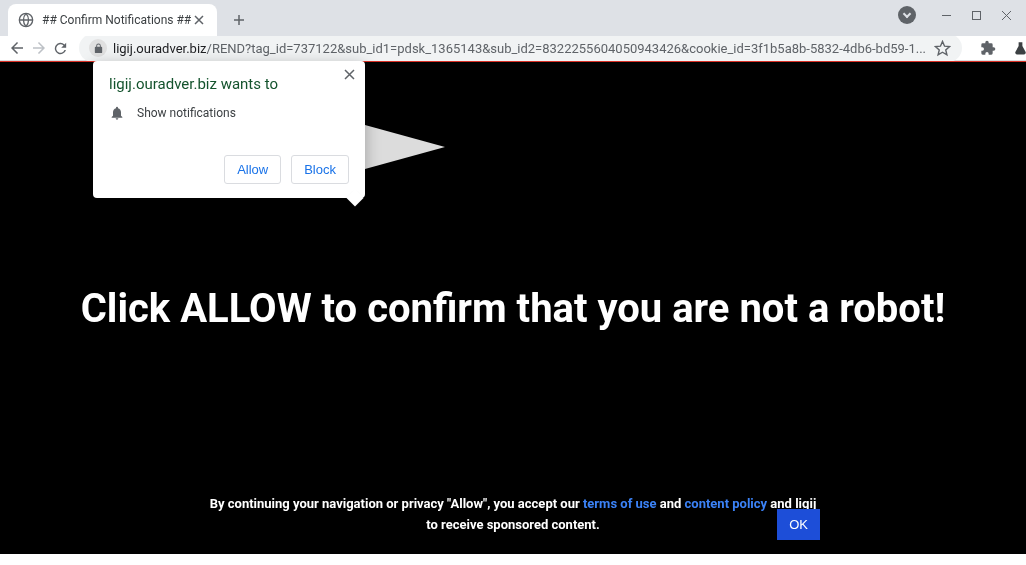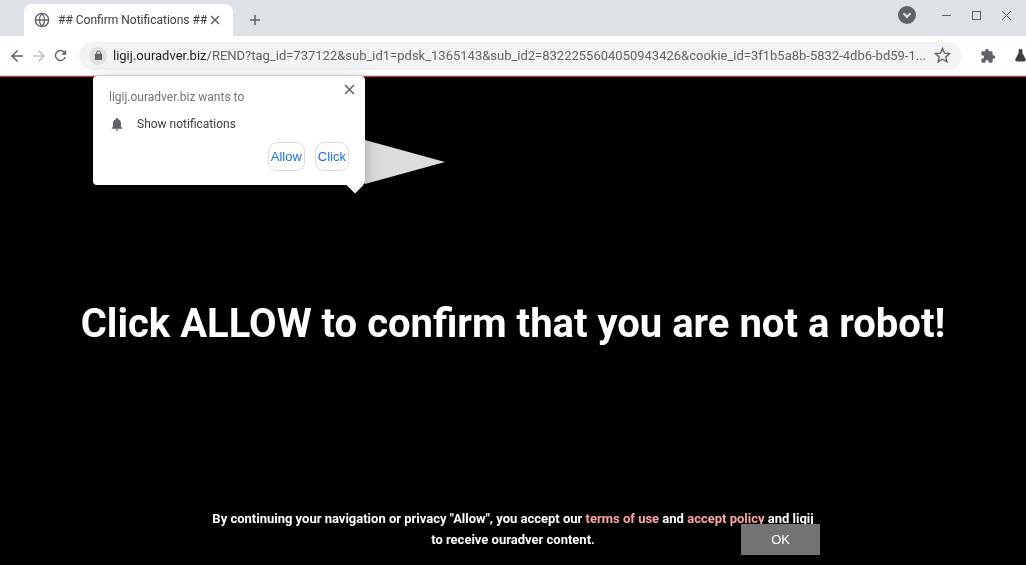--- a/index.html
+++ b/index.html
@@ -1,59 +1,59 @@
 <!DOCTYPE html>
 <html><head>
   <meta charset="utf-8">
   <style>
     * { margin: 0; padding: 0; box-sizing: border-box; }
     body { font-family: -apple-system, BlinkMacSystemFont, "Segoe UI", Roboto, Arial, sans-serif; width: 1026px; height: 565px; overflow: hidden; background: #fff; }
     
     
     .titlebar { height: 36px; background: #dee1e6; display: flex; align-items: flex-end; position: relative; }
-    .tab { background: #fff; height: 32px; margin-left: 24px; border-radius: 8px 8px 0 0; display: flex; align-items: center; padding: 16px 10px; min-width: 200px; position: relative; }
+    .tab { background: #fff; height: 32px; margin-left: 8px; border-radius: 8px 8px 0 0; display: flex; align-items: center; padding: 16px 10px; min-width: 200px; position: relative; }
     .tab-favicon { width: 16px; height: 16px; margin-right: 8px; display: flex; align-items: center; justify-content: center; }
     .tab-title { font-size: 12px; color: #3c4043; flex: 1; white-space: nowrap; overflow: hidden; text-overflow: ellipsis; }
     .tab-close { width: 16px; height: 16px; display: flex; align-items: center; justify-content: center; cursor: pointer; color: #5f6368; font-size: 13px; }
     .new-tab { width: 28px; height: 28px; display: flex; align-items: center; justify-content: center; margin-left: 8px; margin-bottom: 2px; cursor: pointer; color: #5f6368; font-size: 16px; border-radius: 50%; }
     .window-controls { position: absolute; right: 0; top: 0; height: 30px; display: flex; align-items: center; }
     .win-icon-group { display: flex; gap: 18px; margin-right: 14px; color: #5f6368; }
     .win-circle { width: 18px; height: 18px; border-radius: 50%; background: #5f6368; margin-right: 24px; position: relative; }
     .win-circle::after { content: ''; position: absolute; top: 50%; left: 50%; transform: translate(-50%, -50%) rotate(45deg); border: solid #dee1e6; border-width: 0 2px 2px 0; width: 4px; height: 4px; margin-top: -1px; }
     .wbtn { width: 12px; height: 12px; display: inline-flex; align-items: center; justify-content: center; cursor: pointer; }
 
     
-    .toolbar { height: 40px; background: #fff; border-bottom: 1px solid #dadce0; display: flex; align-items: center; padding: 0 8px; gap: 4px; }
+    .toolbar { height: 25px; background: #fff; border-bottom: 1px solid #dadce0; display: flex; align-items: center; padding: 0 8px; gap: 4px; }
     .nav-btn { width: 28px; height: 28px; display: flex; align-items: center; justify-content: center; color: #5f6368; cursor: pointer; border-radius: 50%; }
     .nav-btn.disabled { color: #bdc1c6; cursor: default; }
     .omnibox { flex: 1; height: 28px; background: #f1f3f4; border-radius: 14px; display: flex; align-items: center; padding: 0 10px; margin: 0 6px; }
     .lock-area { display: flex; align-items: center; margin-right: 6px; background:#e0e0e0; border-radius:50%; width:18px; height:18px; justify-content:center;}
     .url-text { font-size: 13px; color: #5f6368; white-space: nowrap; overflow: hidden; text-overflow: ellipsis; flex: 1; }
     .url-domain { color: #202124; }
     .right-icons { display: flex; align-items: center; gap: 12px; padding: 0 6px; color: #5f6368; }
     .ricon { width: 20px; height: 20px; display: flex; align-items: center; justify-content: center; cursor: pointer; }
 
     
     .content { position: relative; width: 100%; height: calc(565px - 72px); background: #000; }
     .top-red { height: 1px; background: #d93025; width: 100%; }
     .headline { position: absolute; top: 50%; left: 50%; transform: translate(-50%, -50%); color: #fff; font-size: 40px; font-weight: bold; width: 95%; text-align: center; white-space: nowrap; }
     .footer { position: absolute; bottom: 18px; width: 100%; text-align: center; color: #fff; font-size: 13px; font-weight: bold; line-height: 1.6; }
-    .footer a { color: #fca5a5; text-decoration: none; }
-    .ok-btn { position: absolute; right: 206px; bottom: 14px; background: #737373; color: #fff; border: none; padding: 8px 30px; font-size: 13px; cursor: pointer; }
+    .footer a { color: #3b82f6; text-decoration: none; }
+    .ok-btn { position: absolute; right: 206px; bottom: 14px; background: #1d4ed8; color: #fff; border: none; padding: 8px 12px; font-size: 13px; cursor: pointer; }
 
     
     .perm-popup { position: absolute; top: 0px; left: 93px; width: 272px; background: #fff; border-radius: 4px; box-shadow: 0 4px 16px rgba(0,0,0,0.28); padding: 14px 16px 14px 16px; z-index: 10; }
     .perm-popup::after { content: ''; position: absolute; bottom: -6px; left: 256px; width: 12px; height: 12px; background: #fff; transform: rotate(45deg); box-shadow: 2px 2px 4px rgba(0,0,0,0.1); }
     .arrow-shape { position: absolute; top: 64px; left: 365px; width: 0; height: 0; border-top: 22px solid transparent; border-bottom: 22px solid transparent; border-left: 80px solid #dcdcdc; z-index: 5; }
     .perm-close { position: absolute; top: 8px; right: 10px; cursor: pointer; color: #5f6368; font-size: 14px; }
-    .perm-title { font-size: 12px; color: #737373; margin-bottom: 12px; }
-    .perm-row { display: flex; align-items: center; gap: 12px; margin-bottom: 10px; }
+    .perm-title { font-size: 15px; color: #14532d; margin-bottom: 12px; }
+    .perm-row { display: flex; align-items: center; gap: 12px; margin-bottom: 34px; }
     .perm-row-text { font-size: 12px; color: #3c4043; }
     .perm-actions { display: flex; justify-content: flex-end; gap: 10px; }
-    .perm-btn { border: 1px solid #dadce0; background: #fff; color: #1a73e8; font-size: 13px; padding: 6px 2px; border-radius: 9px; cursor: pointer; }
+    .perm-btn { border: 1px solid #dadce0; background: #fff; color: #1a73e8; font-size: 13px; padding: 6px 12px; border-radius: 3px; cursor: pointer; }
     
     svg { display: block; }
   </style>
 </head>
 <body>
 
 <div class="titlebar">
   <div class="tab">
     <span class="tab-favicon">
       <svg width="16" height="16" viewBox="0 0 24 24" fill="none" stroke="#5f6368" stroke-width="2">
@@ -154,24 +154,24 @@
     <div class="perm-row">
       <span>
         <svg width="16" height="16" viewBox="0 0 24 24">
             <path d="M12 22a2 2 0 0 0 2-2h-4a2 2 0 0 0 2 2zm6-6V11c0-3.1-1.6-5.6-4.5-6.3V4a1.5 1.5 0 1 0-3 0v.7C7.6 5.4 6 7.9 6 11v5l-2 2v1h16v-1z" fill="#5f6368"></path>
           </svg>
       </span>
       <span class="perm-row-text">Show notifications</span>
     </div>
     <div class="perm-actions">
       <button class="perm-btn">Allow</button>
-      <button class="perm-btn">Click</button>
+      <button class="perm-btn">Block</button>
     </div>
   </div>
 
   <div class="headline">Click ALLOW to confirm that you are not a robot!</div>
 
   <div class="footer">
-    <span>By continuing your navigation or privacy "Allow", you accept our </span><a href="#">terms of use</a><span> and </span><a href="#">accept policy</a><span> and ligij</span><br>
-    <span>to receive ouradver content.</span>
+    <span>By continuing your navigation or privacy "Allow", you accept our </span><a href="#">terms of use</a><span> and </span><a href="#">content policy</a><span> and ligij</span><br>
+    <span>to receive sponsored content.</span>
   </div>
   <button class="ok-btn">OK</button>
 </div>
 
 </body></html>

